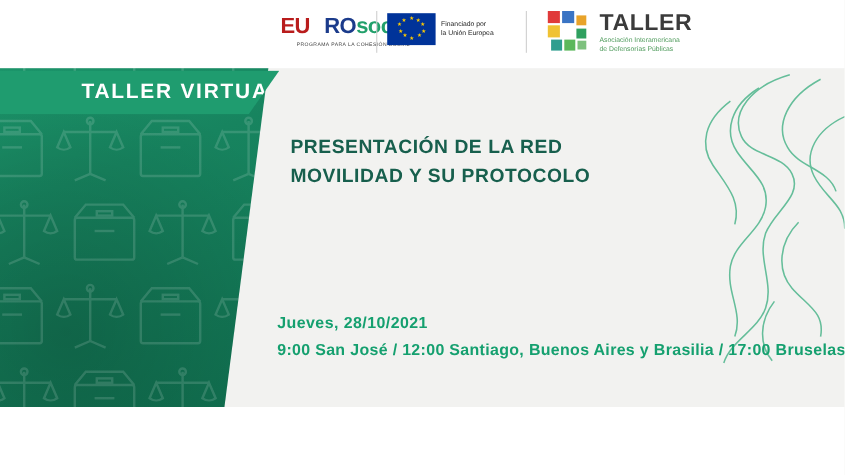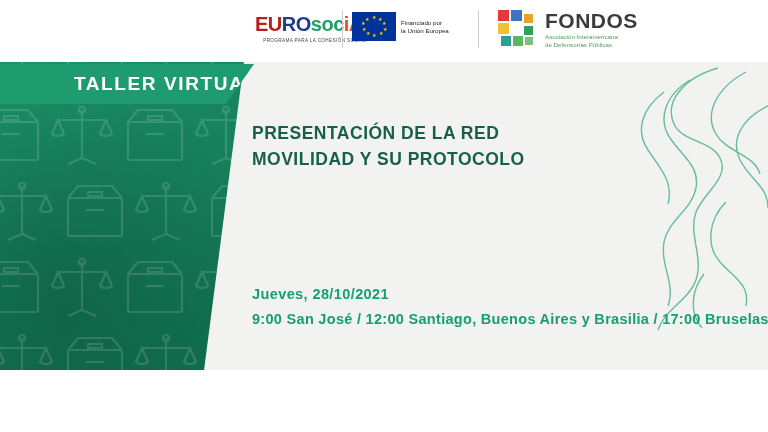--- a/index.html
+++ b/index.html
@@ -72,20 +72,21 @@
     z-index: 25;
   }
   .title-line {
     color: #175f4d;
     font-size: 17.5px;
     font-weight: bold;
     letter-spacing: 0.5px;
     line-height: 26px;
     text-transform: uppercase;
     white-space: nowrap;
+    margin-left: 12px;
   }
 
   
   .datetime-block {
     position: absolute; left: 252px; top: 286px; z-index: 25;
   }
   .dt-date {
     color: #15a06f;
     font-size: 14.5px;
     font-weight: bold;
@@ -125,21 +126,21 @@
     position: absolute; color: #ffcc00; line-height: 1;
   }
 
   
   .eurosocial-logo {
     position: absolute; top: 13px; left: 255px; z-index: 50;
     display: flex; flex-direction: column; align-items: center;
   }
   .es-word { font-size: 20px; font-weight: bold; letter-spacing: -0.5px; }
   .es-word .eu { color: #b91c1c; }
-  .es-word .ro { color: #1b3b8b; }
+  .es-word .ro { color: #1b3b8b; margin-left: 13px; }
   .es-word .soc { color: #22a06b; }
   .es-word .ial { color: #e04e39; }
   .es-tag {
     font-size: 4.6px; color: #444; letter-spacing: 0.4px; margin-top: 2px;
     text-transform: uppercase;
   }
   .eu-block-top {
     position: absolute; top: 12px; left: 352px; z-index: 50;
     display: flex; align-items: center; gap: 5px;
   }
@@ -319,21 +320,21 @@
         <rect x="28" y="6" width="9" height="9" fill="#e8a32a"></rect>
         <rect x="2" y="15" width="11" height="11" fill="#f0c233"></rect>
         <rect x="15" y="15" width="11" height="11" fill="#ffffff"></rect>
         <rect x="28" y="18" width="9" height="9" fill="#2fa05f"></rect>
         <rect x="5" y="28" width="10" height="10" fill="#2f9e8f"></rect>
         <rect x="17" y="28" width="10" height="10" fill="#5cb85c"></rect>
         <rect x="29" y="29" width="8" height="8" fill="#7ec17e"></rect>
       </svg>
     </div>
     <div class="aidef-text">
-      <div class="aidef-name">FONDOS</div>
+      <div class="aidef-name">TALLER</div>
       <div class="aidef-sub1">Asociación Interamericana</div>
       <div class="aidef-sub2">de Defensorías Públicas</div>
     </div>
   </div>
 
   <div class="ribbon">
     <span class="ribbon-label">TALLER VIRTUAL</span>
   </div>
 
   <div class="title-block">

